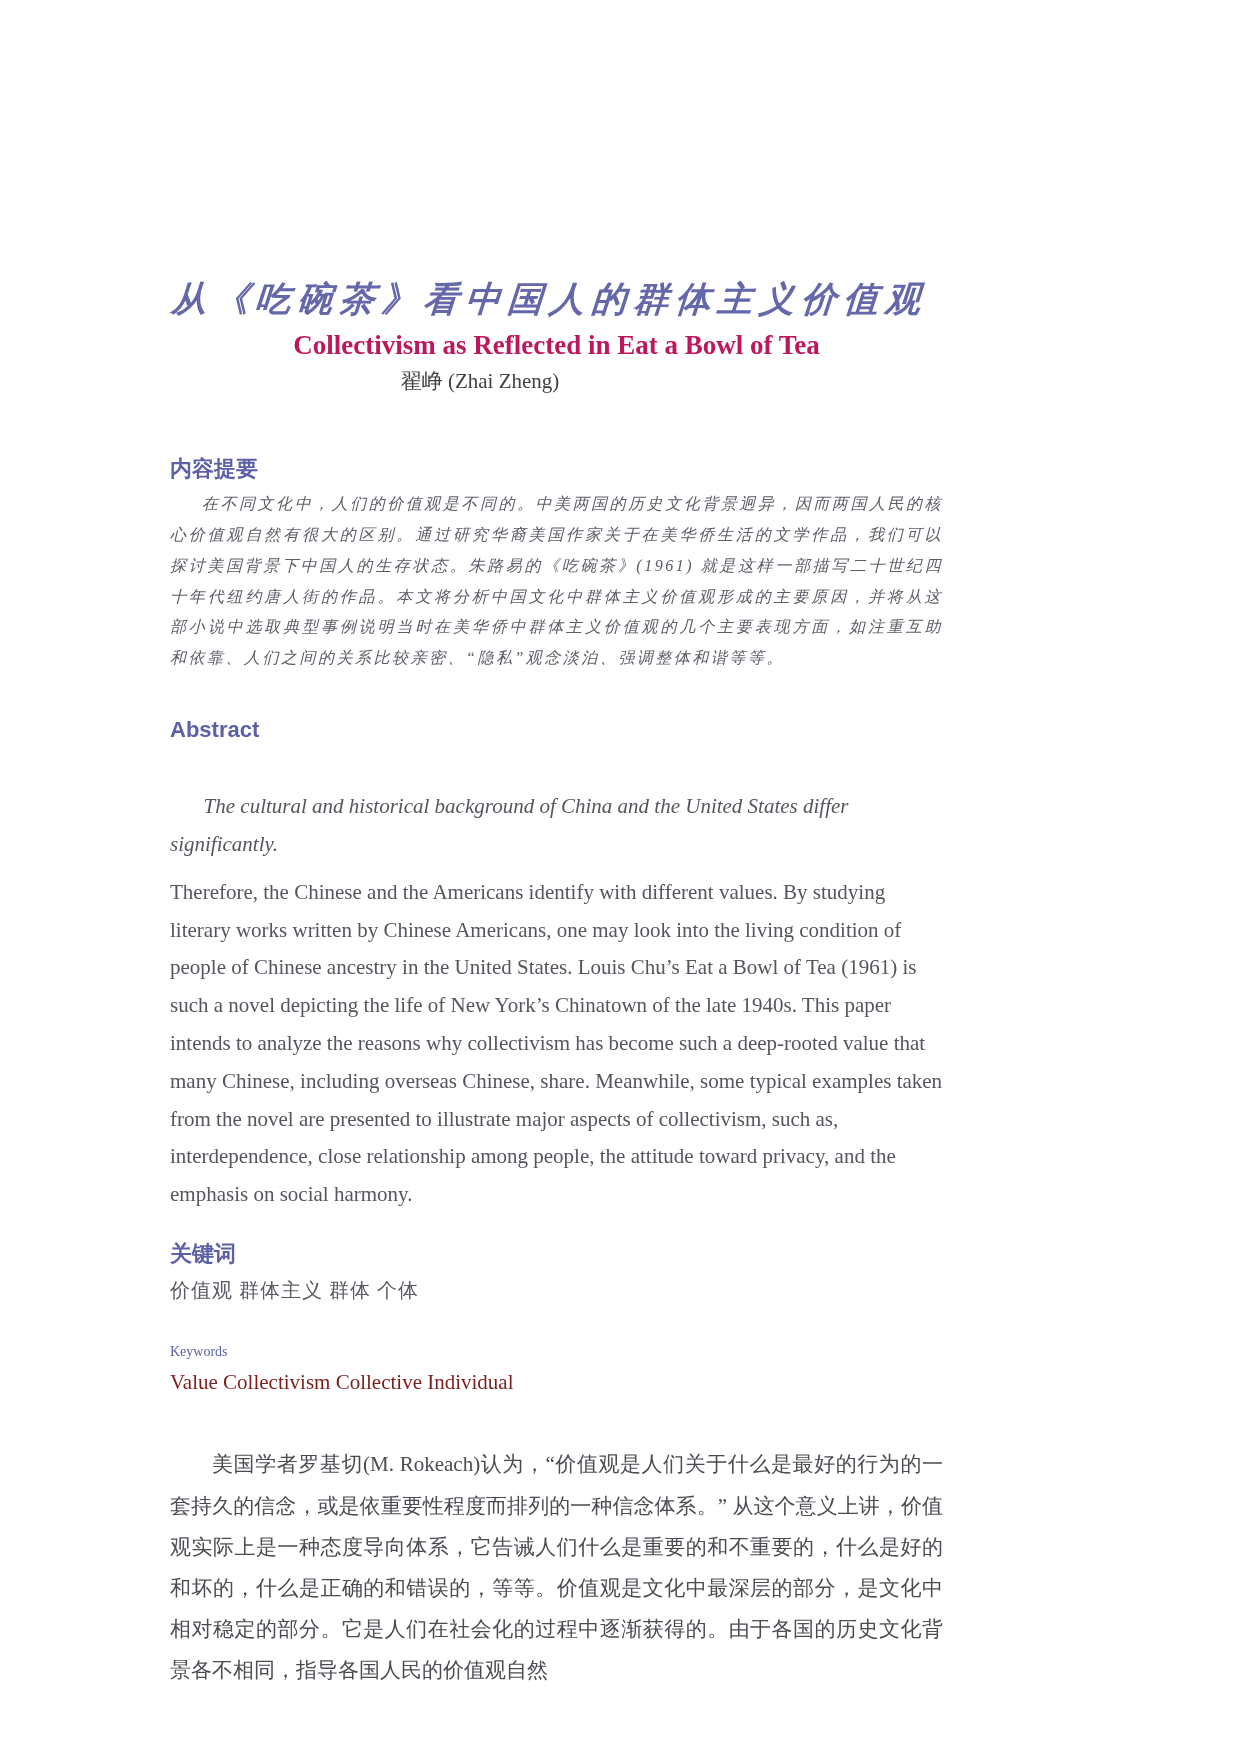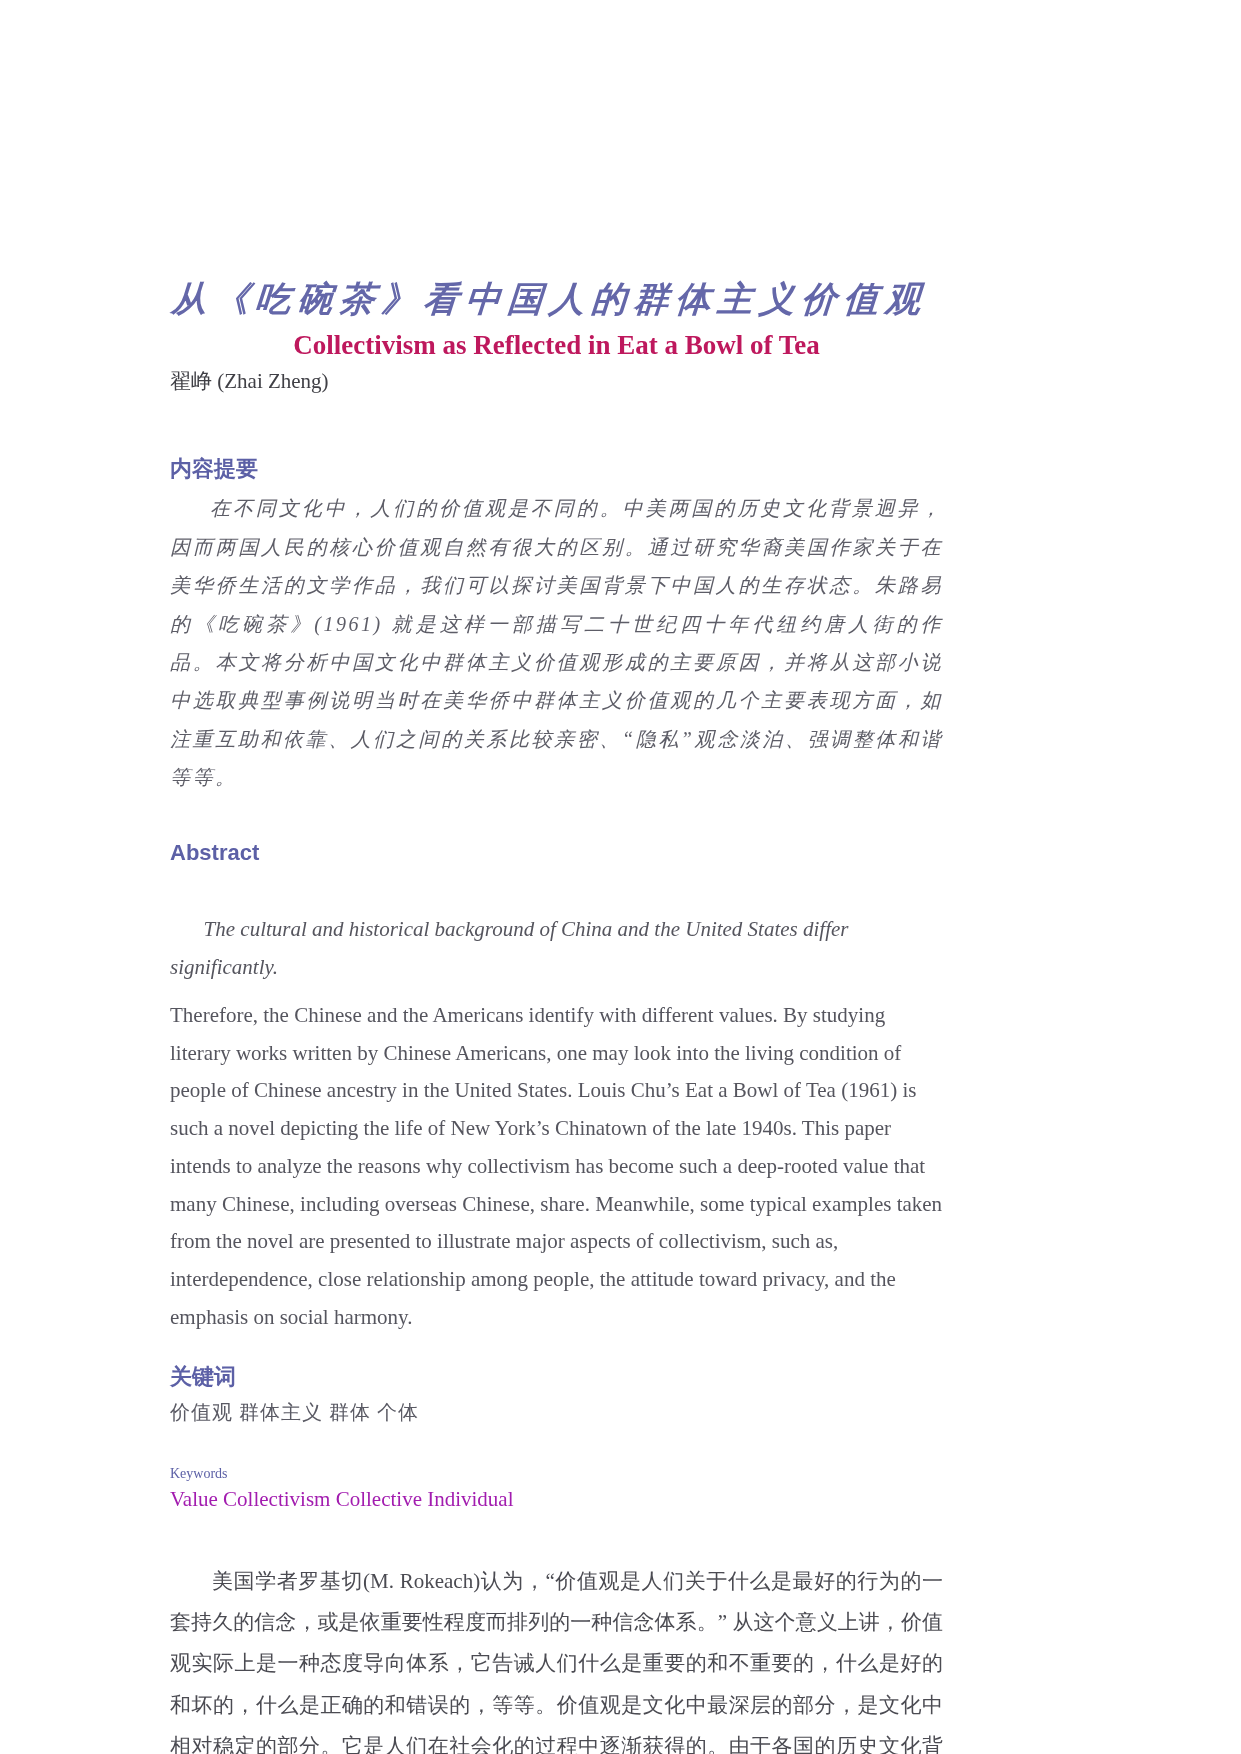--- a/index.html
+++ b/index.html
@@ -33,20 +33,21 @@
     margin-top: 7px;
     font-family: "Liberation Serif", serif;
     font-weight: bold;
     font-size: 27px;
     color: #be185d;
     line-height: 1.25;
     text-align: center;
   }
   .author-line {
     width: 620px;
+    text-align: center;
     margin-top: 5px;
     font-size: 21px;
     color: #404046;
     line-height: 1.3;
   }
 
   
   .h-cn {
     font-family: Liberation Sans, sans-serif;
     font-weight: bold;
@@ -68,21 +69,21 @@
     color: #5c60a6;
     line-height: 1.3;
   }
 
   
   .cn-abstract-head { margin-top: 60px; }
   .cn-abstract {
     margin-top: 6px;
     font-family: "Liberation Serif", serif;
     font-style: italic;
-    font-size: 20px;
+    font-size: 16px;
     letter-spacing: 2.5px;
     color: #5d5d67;
     line-height: 1.92;
     text-indent: 2em;
     text-align: justify;
   }
 
   
   .en-abstract-head { margin-top: 42px; }
   .en-abstract-p1 {
@@ -105,22 +106,23 @@
   .kw-cn-head { margin-top: 26px; }
   .kw-cn {
     margin-top: 6px;
     font-size: 20px;
     letter-spacing: 1px;
     color: #5a5a64;
     line-height: 1.5;
   }
   .kw-en-head { margin-top: 38px; }
   .kw-en {
+    margin-top: 6px;
     font-size: 21px;
-    color: #a21caf;
+    color: #7f1d1d;
     line-height: 1.5;
   }
 
   
   .body-par {
     margin-top: 46px;
     font-size: 21px;
     color: #4b4b52;
     line-height: 1.96;
     text-indent: 2em;

